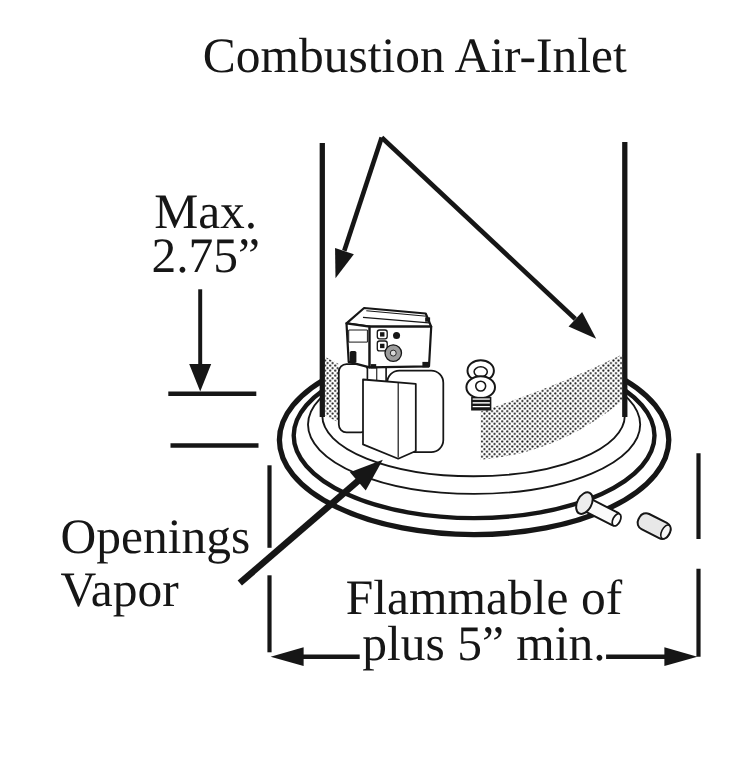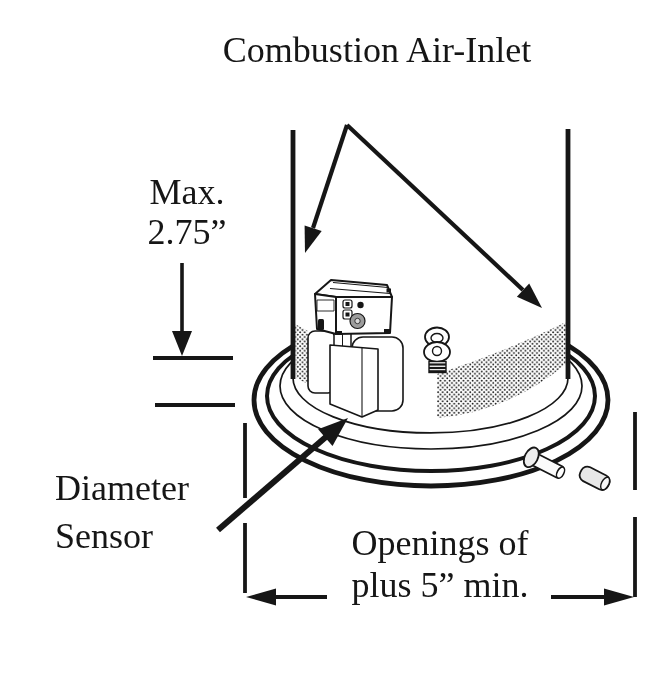--- a/index.html
+++ b/index.html
@@ -1,19 +1,19 @@
 <!DOCTYPE html>
 <html><head>
 <meta charset="utf-8">
 <style>
   html,body{margin:0;padding:0;background:#ffffff;}
   .stage{position:relative;width:664px;height:690px;background:#ffffff;overflow:hidden;
          font-family:"Liberation Serif","DejaVu Serif",serif;color:#161616;}
   .stage svg{position:absolute;left:0;top:0;}
-  .lbl{position:absolute;font-size:36px;line-height:46px;white-space:nowrap;color:#161616;}
+  .lbl{position:absolute;font-size:45px;line-height:46px;white-space:nowrap;color:#161616;}
   .lbl.center{text-align:center;}
   #air-inlet-label{left:177px;top:27px;width:400px;line-height:46px;}
   #max-label{left:127px;top:172px;width:120px;line-height:40px;}
   #sensor-label{left:55px;top:464px;line-height:48px;text-align:left;}
   #diameter-label{left:290px;top:522px;width:300px;line-height:42px;}
 </style>
 </head>
 <body>
 
 <div class="stage">
@@ -130,22 +130,22 @@
   <div class="lbl center" id="air-inlet-label">
     <div>Combustion Air-Inlet</div>
   </div>
 
   <div class="lbl center" id="max-label">
     <div>Max.</div>
     <div>2.75”</div>
   </div>
 
   <div class="lbl" id="sensor-label">
-    <div>Diameter</div>
-    <div>Sensor</div>
+    <div>Openings</div>
+    <div>Vapor</div>
   </div>
 
   <div class="lbl center" id="diameter-label">
-    <div>Openings of</div>
+    <div>Flammable of</div>
     <div>plus 5” min.</div>
   </div>
 
 </div>
 
 </body></html>

